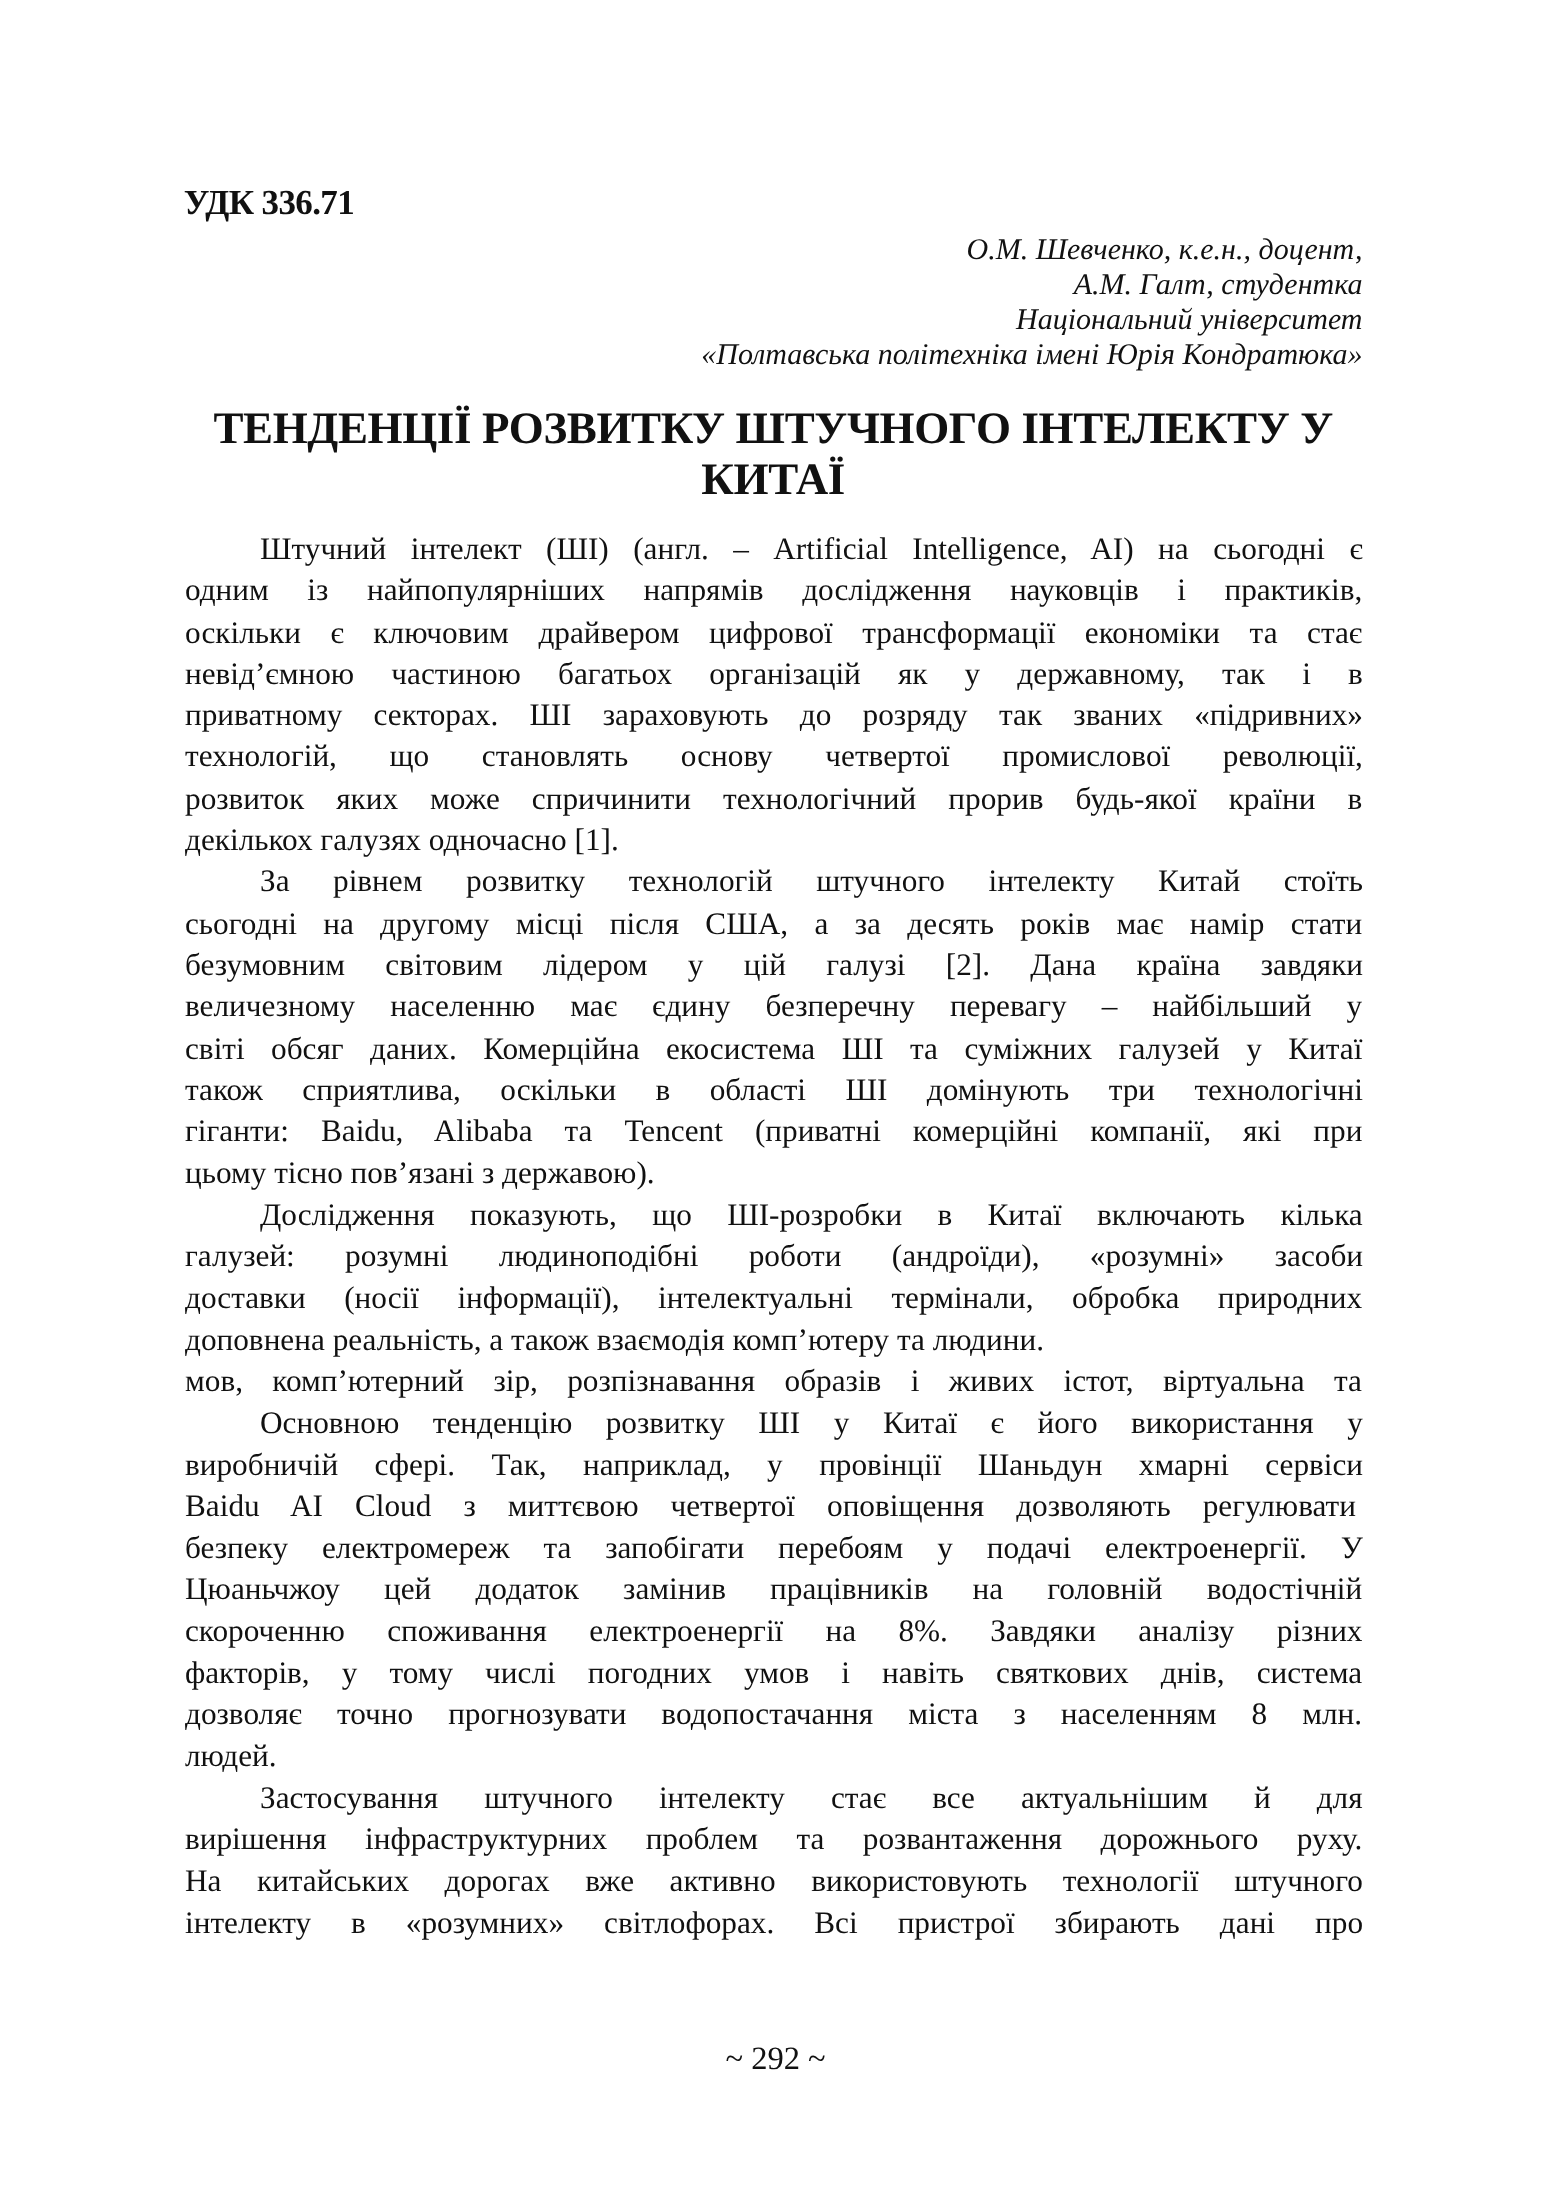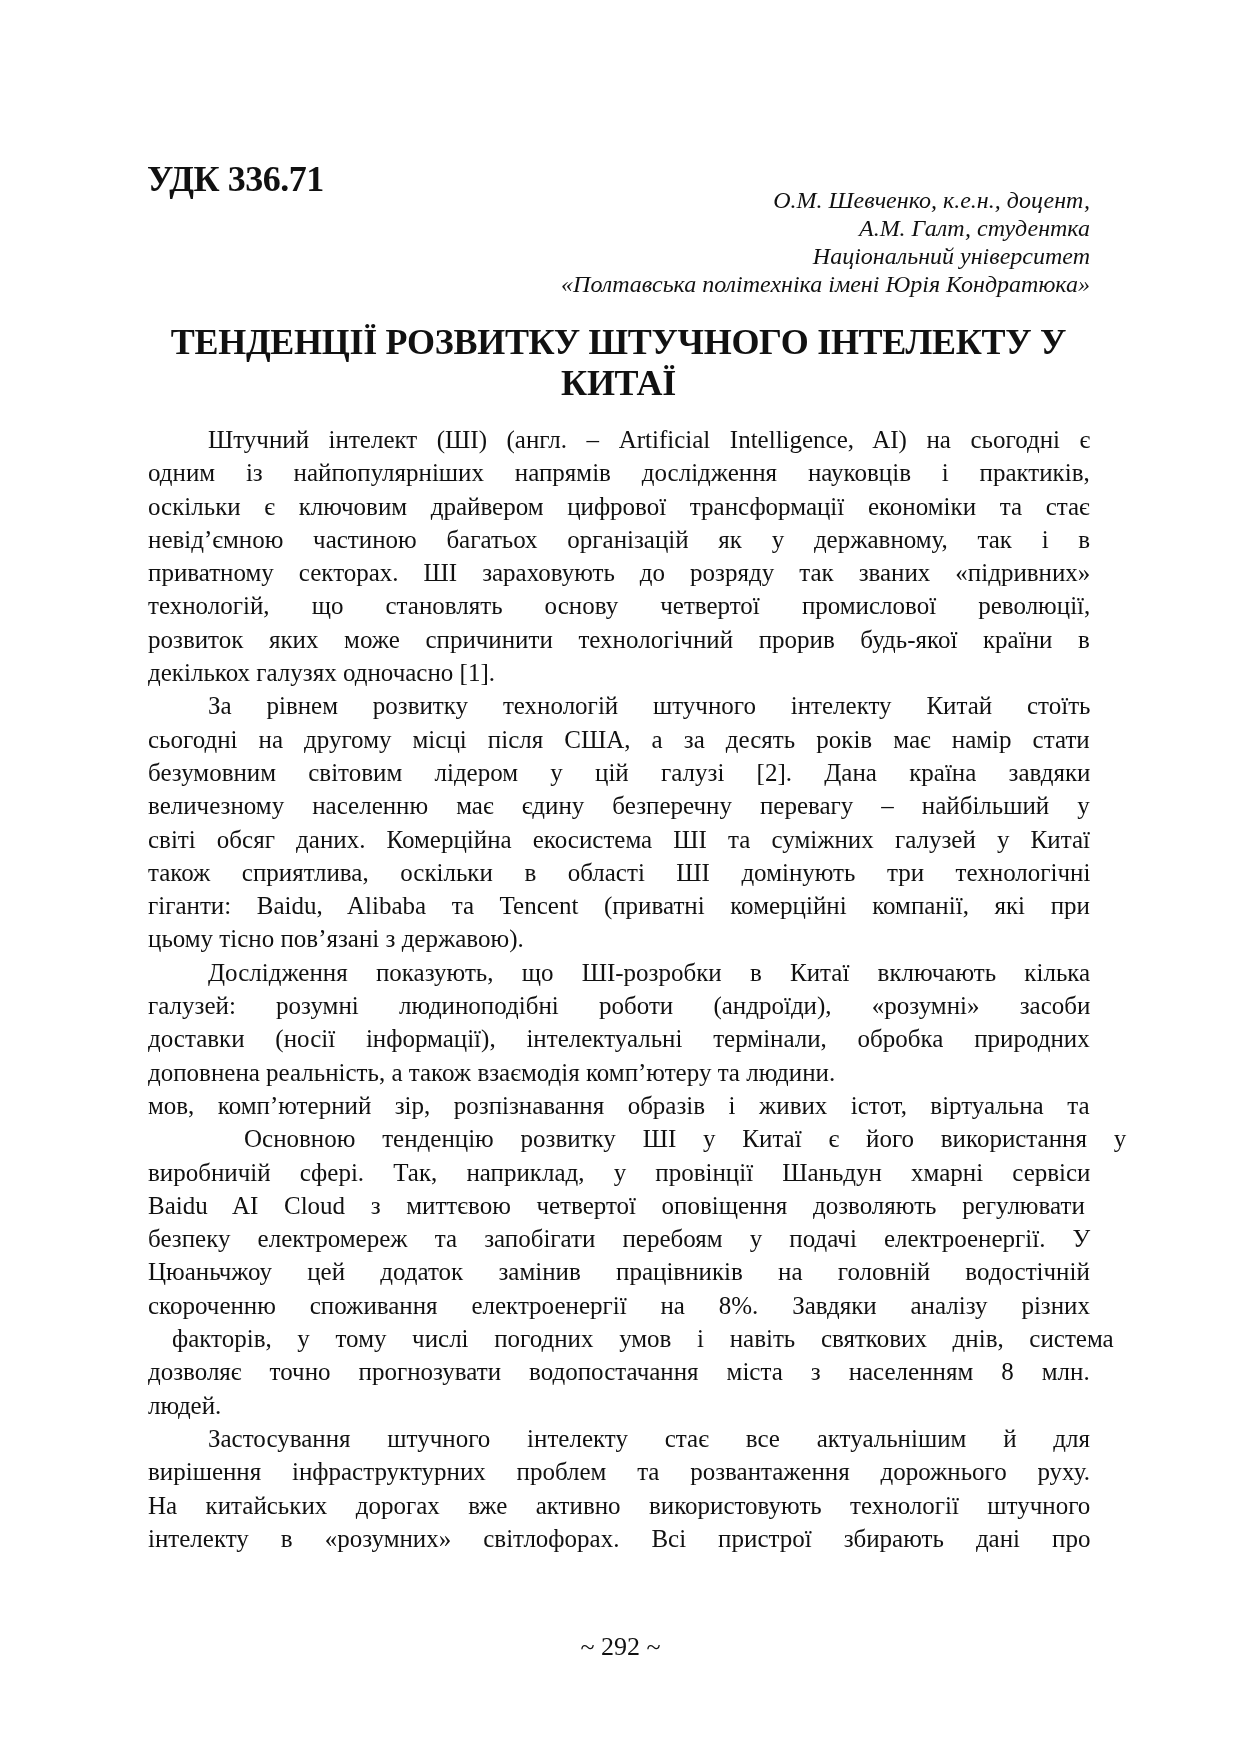--- a/index.html
+++ b/index.html
@@ -9,25 +9,24 @@
       position: relative;
       overflow: hidden;
       color: #111111;
       font-family: "Liberation Serif", "DejaVu Serif", serif;
     }
     .page { position: absolute; left: 0; top: 0; width: 1241px; height: 1754px; }
     .udc {
       position: absolute;
       left: 147px;
       top: 146px;
-      font-size: 36px;
+      font-size: 28px;
       font-weight: bold;
       letter-spacing: -0.5px;
       line-height: 34px;
-      margin-top: 16px;
     }
     .authors {
       position: absolute;
       right: 151px;
       top: 186px;
       width: 800px;
       text-align: right;
       font-style: italic;
       font-size: 24px;
       line-height: 28px;
@@ -117,27 +116,27 @@
 
     <div>
       <span class="line indent"><span style="display: inline-block; white-space: nowrap; word-spacing: 22px;">Дослідження показують, що ШІ-розробки в Китаї включають кілька</span></span>
       <span class="line"><span style="display: inline-block; white-space: nowrap; word-spacing: 34px;">галузей: розумні людиноподібні роботи (андроїди), «розумні» засоби</span></span>
       <span class="line"><span style="display: inline-block; white-space: nowrap; word-spacing: 24.5px;">доставки (носії інформації), інтелектуальні термінали, обробка природних</span></span>
       <span class="line last"><span style="display: inline-block; white-space: nowrap;">доповнена реальність, а також взаємодія комп’ютеру та людини.</span></span>
       <span class="line"><span style="display: inline-block; white-space: nowrap; word-spacing: 17.2222px;">мов, комп’ютерний зір, розпізнавання образів і живих істот, віртуальна та</span></span>
     </div>
 
     <div>
-      <span class="line indent"><span style="display: inline-block; white-space: nowrap; word-spacing: 20.5556px; margin-left: 36px;">Основною тенденцію розвитку ШІ у Китаї є його використання у</span></span>
+      <span class="line indent"><span style="display: inline-block; white-space: nowrap; word-spacing: 20.5556px;">Основною тенденцію розвитку ШІ у Китаї є його використання у</span></span>
       <span class="line"><span style="display: inline-block; white-space: nowrap; word-spacing: 22.875px;">виробничій сфері. Так, наприклад, у провінції Шаньдун хмарні сервіси</span></span>
       <span class="line"><span style="display: inline-block; white-space: nowrap; word-spacing: 19.375px;">Baidu AI Cloud з миттєвою четвертої оповіщення дозволяють регулювати</span></span>
       <span class="line"><span style="display: inline-block; white-space: nowrap; word-spacing: 20.875px;">безпеку електромереж та запобігати перебоям у подачі електроенергії. У</span></span>
       <span class="line"><span style="display: inline-block; white-space: nowrap; word-spacing: 29px;">Цюаньчжоу цей додаток замінив працівників на головній водостічній</span></span>
       <span class="line"><span style="display: inline-block; white-space: nowrap; word-spacing: 27.5714px;">скороченню споживання електроенергії на 8%. Завдяки аналізу різних</span></span>
-      <span class="line"><span style="display: inline-block; white-space: nowrap; word-spacing: 19.4px; margin-left: 24px;">факторів, у тому числі погодних умов і навіть святкових днів, система</span></span>
+      <span class="line"><span style="display: inline-block; white-space: nowrap; word-spacing: 19.4px;">факторів, у тому числі погодних умов і навіть святкових днів, система</span></span>
       <span class="line"><span style="display: inline-block; white-space: nowrap; word-spacing: 21.75px;">дозволяє точно прогнозувати водопостачання міста з населенням 8 млн.</span></span>
       <span class="line last"><span style="display: inline-block; white-space: nowrap;">людей.</span></span>
     </div>
 
     <div>
       <span class="line indent"><span style="display: inline-block; white-space: nowrap; word-spacing: 30.5714px;">Застосування штучного інтелекту стає все актуальнішим й для</span></span>
       <span class="line"><span style="display: inline-block; white-space: nowrap; word-spacing: 24.5px;">вирішення інфраструктурних проблем та розвантаження дорожнього руху.</span></span>
       <span class="line"><span style="display: inline-block; white-space: nowrap; word-spacing: 22.1429px;">На китайських дорогах вже активно використовують технології штучного</span></span>
       <span class="line"><span style="display: inline-block; white-space: nowrap; word-spacing: 25.75px;">інтелекту в «розумних» світлофорах. Всі пристрої збирають дані про</span></span>
     </div>

